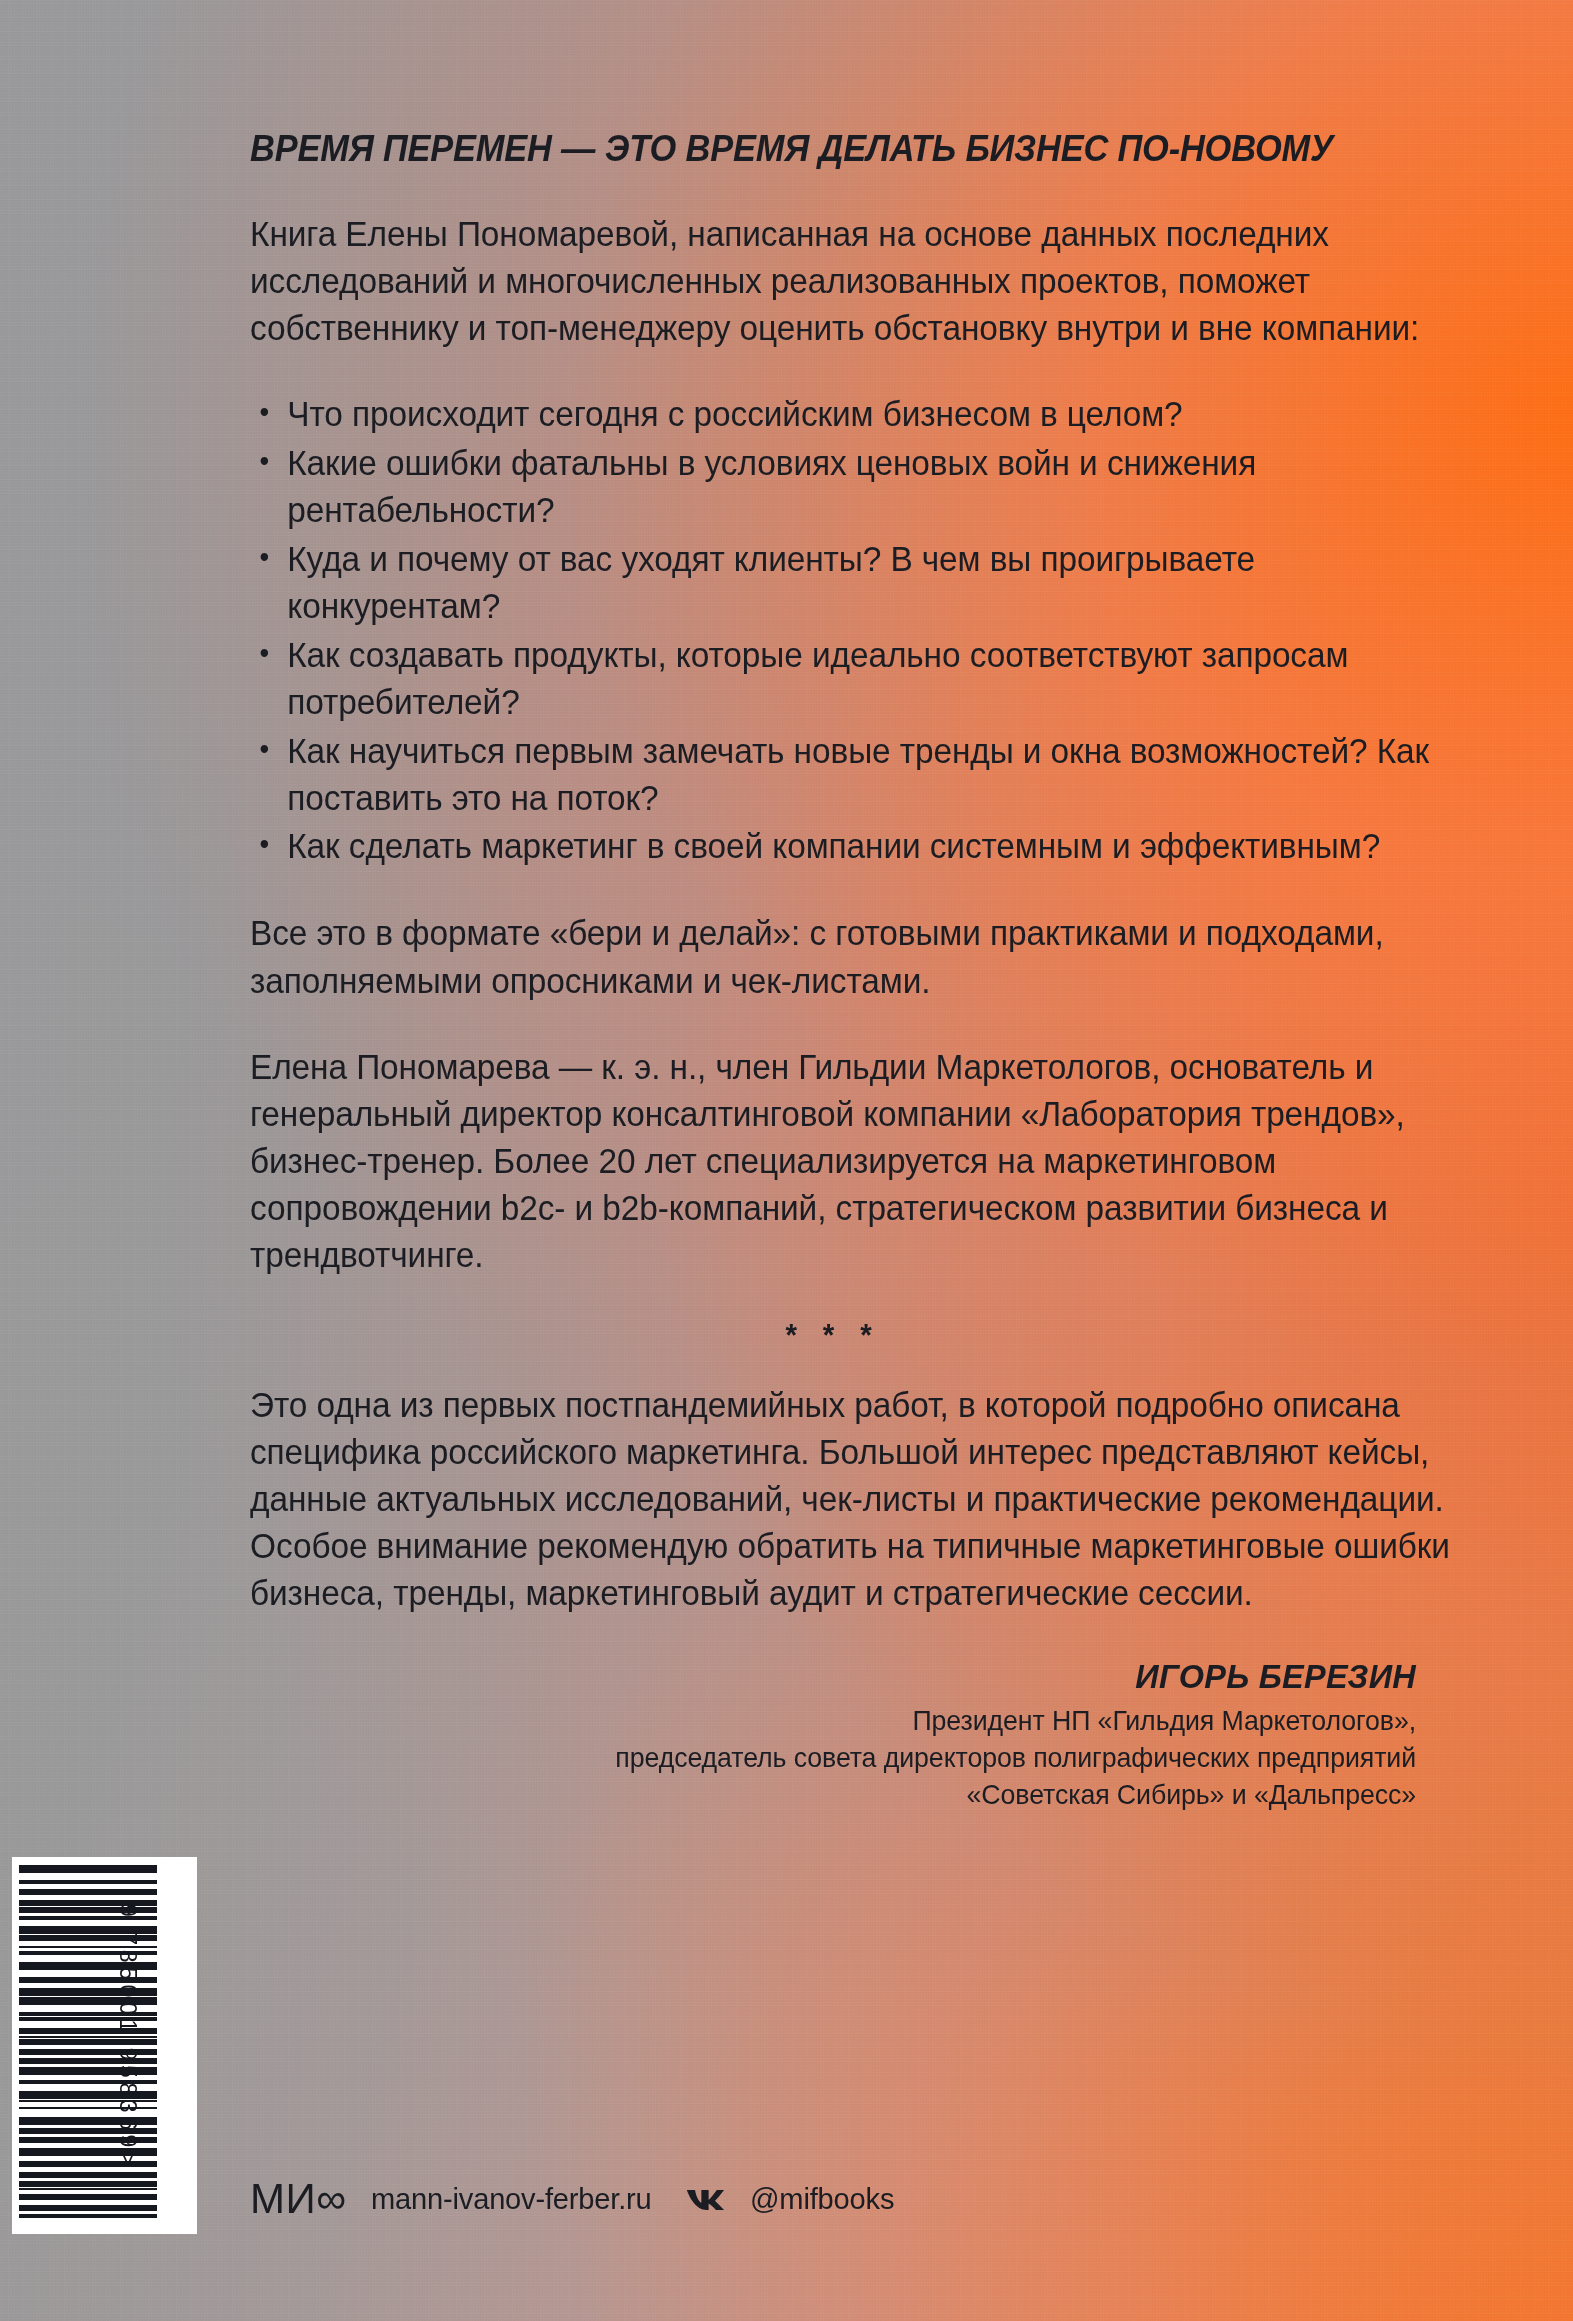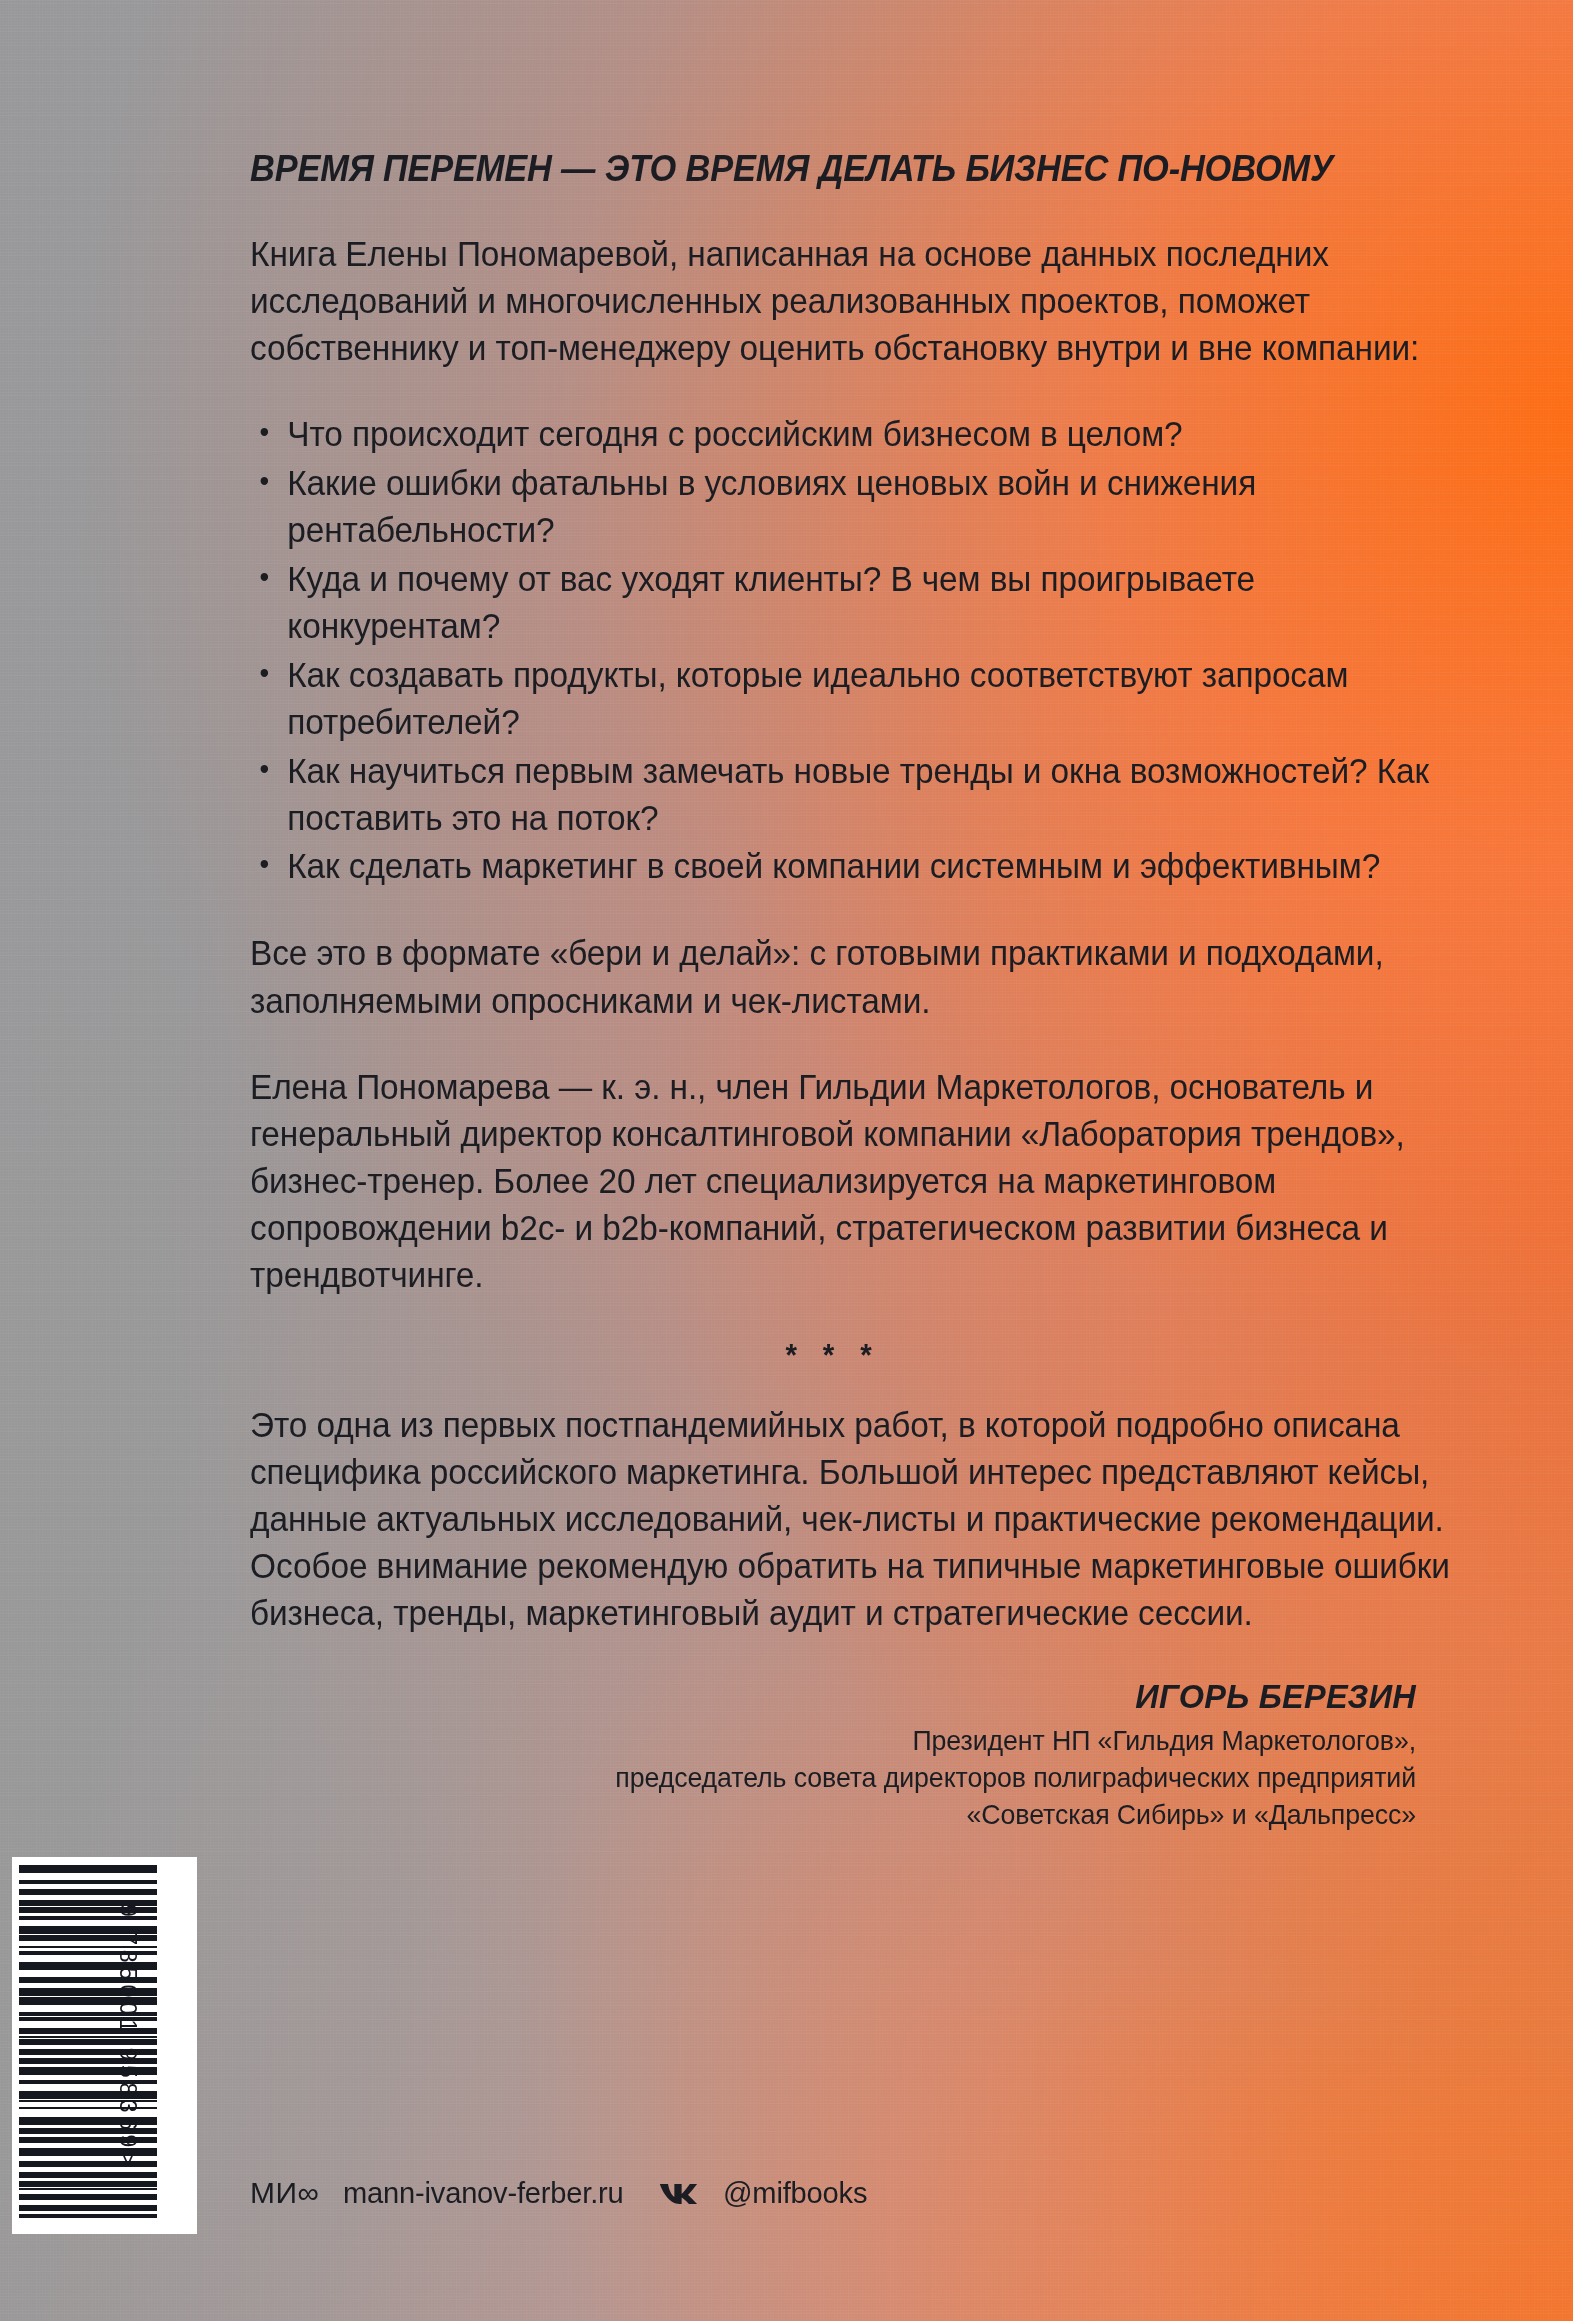--- a/index.html
+++ b/index.html
@@ -29,21 +29,20 @@
     background-image:
       repeating-linear-gradient(0deg, rgba(255,255,255,0.35) 0px, rgba(255,255,255,0) 0.9px, rgba(0,0,0,0.10) 1.8px, rgba(0,0,0,0) 2.8px),
       repeating-linear-gradient(90deg, rgba(255,255,255,0.25) 0px, rgba(255,255,255,0) 0.9px, rgba(0,0,0,0.08) 1.8px, rgba(0,0,0,0) 2.8px);
   }
 
   .content {
     position: absolute;
     left: 250px;
     top: 129px;
     width: 1221px;
-    margin-top: 20px;
   }
 
   .headline {
     font-style: italic;
     font-weight: 700;
     font-size: 37px;
     letter-spacing: -0.2px;
     line-height: 1.1;
     transform: scaleX(0.93);
     transform-origin: left center;
@@ -156,21 +155,21 @@
   .footer {
     position: absolute;
     left: 250px;
     top: 2178px;
     display: flex;
     align-items: center;
     gap: 24px;
     white-space: nowrap;
   }
   .mif-logo {
-    font-size: 30px;
+    font-size: 42px;
     font-weight: 400;
     letter-spacing: 0.5px;
     line-height: 1;
     display: inline-flex;
     align-items: center;
     color: #1b1d23;
   }
   .mif-url {
     font-size: 30px;
     letter-spacing: -0.2px;

